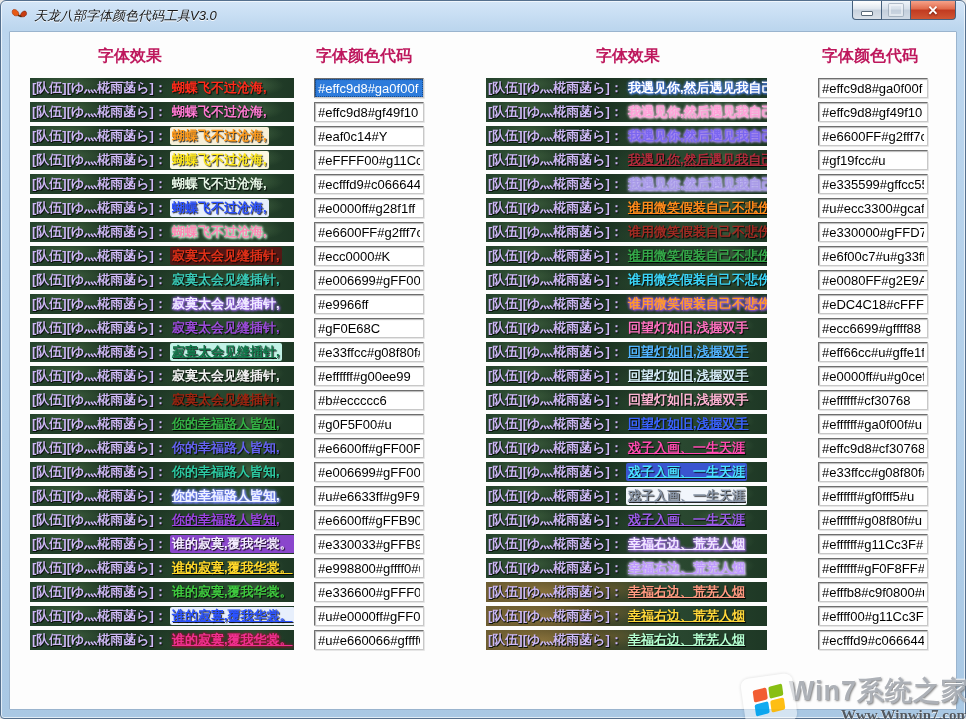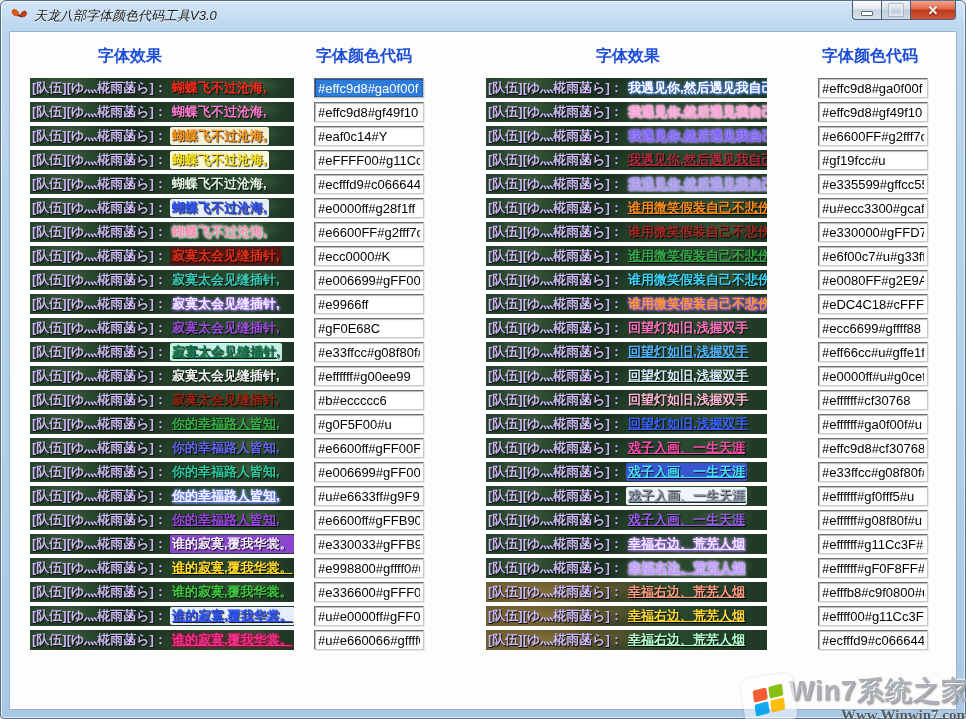--- a/index.html
+++ b/index.html
@@ -19,21 +19,21 @@
   .wbtn.max{width:28px;border-left:none;border-right:none;
     background:linear-gradient(#f4f7fa,#d8dfe8 45%,#c2ccd8 50%,#d4dbe4);opacity:.85;}
   .wbtn.close{width:46px;border-radius:0 0 4px 0;
     background:linear-gradient(#f6a289,#e júna 0 0) ;
     background:linear-gradient(#f6a289,#e0694a 45%,#c13a20 50%,#cf5634);}
   .glyph-min{width:10px;height:3px;background:#fff;border:1px solid #5a6a7a;border-radius:1px;margin-top:6px;}
   .glyph-max{width:10px;height:8px;border:2px solid #fcfcfc;border-radius:1px;box-shadow:0 0 0 1px #7a8898;opacity:.55;}
   .glyph-close{color:#fff;font-size:13px;font-weight:bold;text-shadow:0 1px 2px #6e1505;line-height:1;}
   .content{position:absolute;left:8px;top:30px;right:8px;bottom:8px;background:#fdfdfd;
     border:1px solid #9ab4ce;box-sizing:border-box;border-radius:1px;}
-  .hdr{position:absolute;top:14px;font-size:16px;font-weight:bold;color:#1d4ed8;white-space:nowrap;}
+  .hdr{position:absolute;top:14px;font-size:16px;font-weight:bold;color:#be185d;white-space:nowrap;}
   .col{position:absolute;top:46px;display:flex;flex-direction:column;gap:4px;}
   .chatrow{height:20px;display:flex;align-items:center;overflow:hidden;white-space:nowrap;
     font-size:13px;font-weight:bold;background-color:#1f3823;
     background-image:
       radial-gradient(ellipse 42px 12px at 15% 30%,rgba(95,135,85,.45),transparent),
       radial-gradient(ellipse 52px 14px at 55% 72%,rgba(38,68,44,.65),transparent),
       radial-gradient(ellipse 30px 10px at 85% 38%,rgba(105,145,95,.38),transparent),
       linear-gradient(90deg,#25432d,#1a3020 40%,#2a4830 70%,#1e3825);}
   .chatrow.bg-brown{background-image:
       radial-gradient(ellipse 70px 18px at 20% 50%,rgba(165,135,70,.6),transparent),

